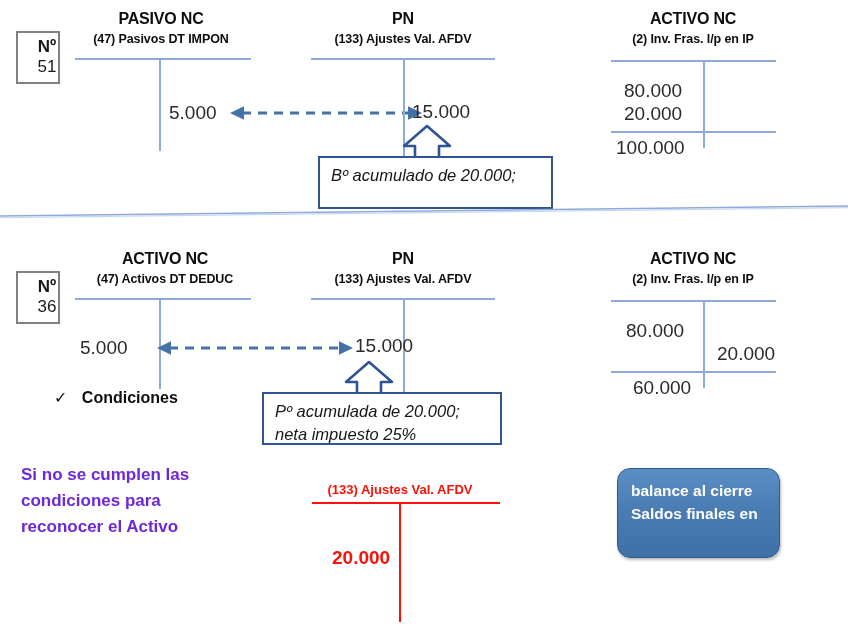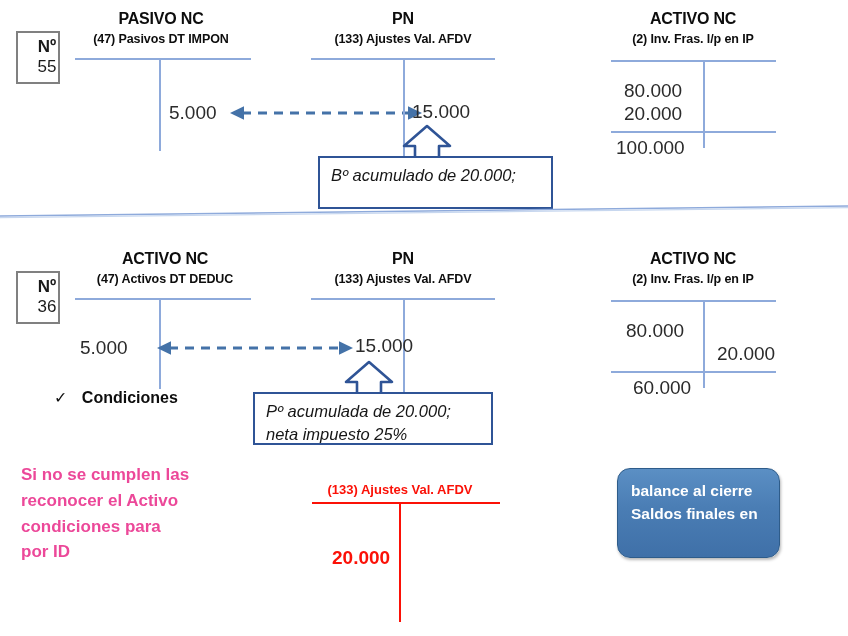--- a/index.html
+++ b/index.html
@@ -115,21 +115,21 @@
   .cond-check {
     font-size: 16px;
     color: #0d0d0d;
     font-weight: 400;
   }
 
   
   .red-note {
     font-size: 17px;
     font-weight: 700;
-    color: #ec4899;
+    color: #6d28d9;
     line-height: 1.52;
   }
   .red-note div { white-space: nowrap; }
 
   
   .acc-sub-red {
     font-size: 13px;
     font-weight: 700;
     color: #fb1107;
     text-align: center;
@@ -156,21 +156,21 @@
 </style>
 </head>
 <body>
 
 <div id="canvas">
 
   <div class="abs" style="left:0;top:0;width:848px;height:212px;">
 
     <div class="abs num-box" style="left:16px;top:31px;">
       <span class="nb-lbl">Nº</span>
-      <span class="nb-val">55</span>
+      <span class="nb-val">51</span>
     </div>
 
     <div class="abs" style="left:72px;top:10px;width:178px;">
       <div class="acc-title">PASIVO NC</div>
       <div class="acc-sub" style="margin-top:4px;">(47) Pasivos DT IMPON</div>
     </div>
     <div class="abs t-hline" style="left:75px;top:58px;width:176px;"></div>
     <div class="abs t-vline" style="left:159px;top:58px;height:93px;"></div>
     <div class="abs amt" style="left:169px;top:102px;">5.000</div>
 
@@ -256,44 +256,43 @@
     </div>
     <div class="abs t-hline" style="left:311px;top:56px;width:184px;"></div>
     <div class="abs t-vline" style="left:403px;top:56px;height:98px;"></div>
     <div class="abs amt" style="left:355px;top:93px;">15.000</div>
 
     <div class="abs callout-arrow" style="left:340px;top:118px;width:58px;height:36px;">
       <svg width="58" height="36" viewBox="0 0 58 36">
         <path d="M29 2 L52 22 L41 22 L41 34 L17 34 L17 22 L6 22 Z" fill="#ffffff" stroke="#2f5496" stroke-width="2.6" stroke-linejoin="round"></path>
       </svg>
     </div>
-    <div class="abs callout" style="left:253px;top:150px;width:240px;height:53px;">
+    <div class="abs callout" style="left:262px;top:150px;width:240px;height:53px;">
       <div class="co-line">Pº acumulada de 20.000;</div>
       <div class="co-line">neta impuesto 25%</div>
     </div>
 
     <div class="abs" style="left:598px;top:8px;width:190px;">
       <div class="acc-title">ACTIVO NC</div>
       <div class="acc-sub" style="margin-top:4px;">(2) Inv. Fras. l/p en IP</div>
     </div>
     <div class="abs t-hline" style="left:611px;top:58px;width:165px;"></div>
     <div class="abs t-vline" style="left:703px;top:58px;height:88px;"></div>
     <div class="abs amt" style="left:626px;top:78px;">80.000</div>
     <div class="abs amt" style="left:717px;top:101px;">20.000</div>
     <div class="abs t-hline" style="left:611px;top:129px;width:165px;"></div>
     <div class="abs amt" style="left:633px;top:135px;">60.000</div>
   </div>
 
   <div class="abs" style="left:0;top:452px;width:848px;height:184px;">
 
     <div class="abs red-note" style="left:21px;top:10px;width:230px;">
       <div>Si no se cumplen las</div>
+      <div>condiciones para</div>
       <div>reconocer el Activo</div>
-      <div>condiciones para</div>
-      <div>por ID</div>
     </div>
 
     <div class="abs acc-sub-red" style="left:300px;top:30px;width:200px;">(133) Ajustes Val. AFDV</div>
     <div class="abs t-hline-red" style="left:312px;top:50px;width:188px;"></div>
     <div class="abs t-vline-red" style="left:399px;top:50px;height:120px;"></div>
     <div class="abs amt-red" style="left:332px;top:95px;">20.000</div>
 
     <div class="abs blue-box" style="left:617px;top:16px;width:163px;height:90px;">
       <div>balance al cierre</div>
       <div>Saldos finales en</div>

